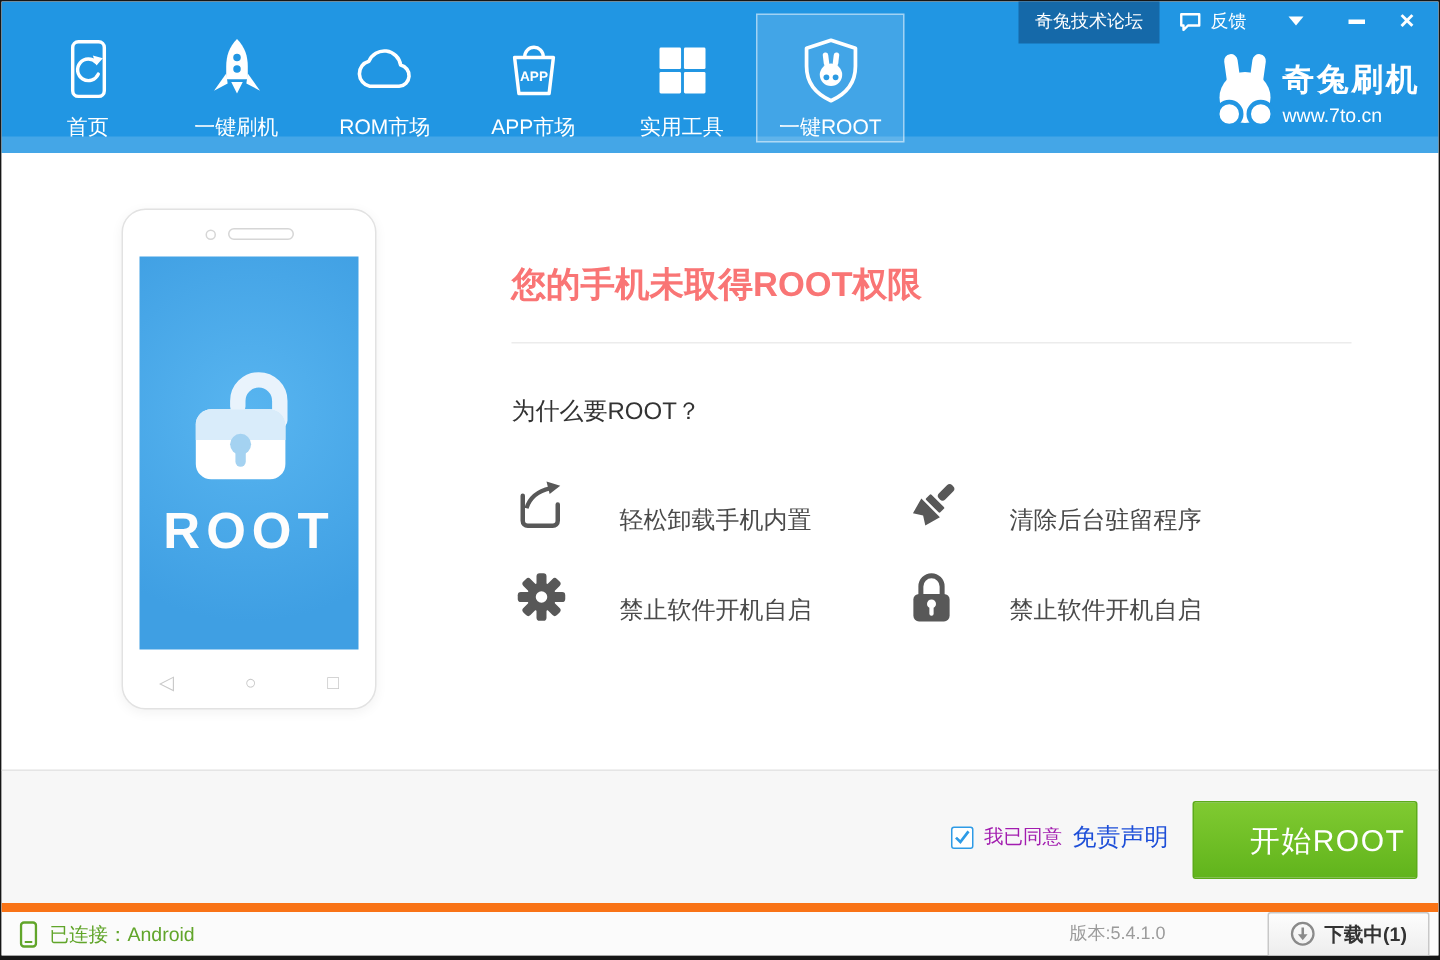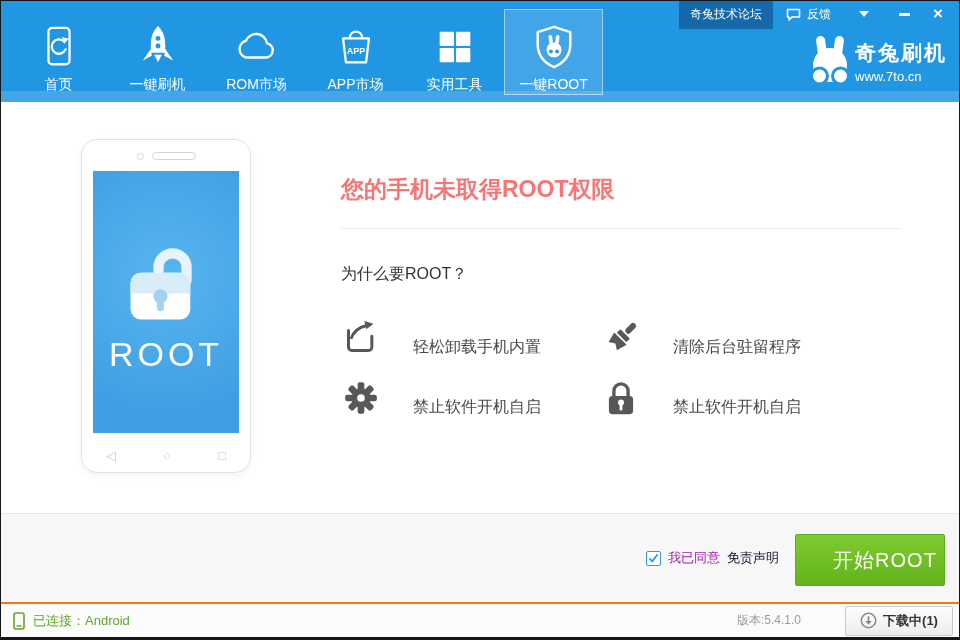--- a/index.html
+++ b/index.html
@@ -42,55 +42,55 @@
 
   .phone { position:absolute; left:80px; top:37px; width:170px; height:334px; background:#fff;
            border:1px solid #e2e2e2; border-radius:16px; box-shadow:0 2px 8px rgba(0,0,0,.05); }
   .phone-top { position:absolute; top:12px; left:0; right:0; display:flex; justify-content:center;
                align-items:center; gap:8px; }
   .cam-dot { width:7px; height:7px; border:1px solid #d6d6d6; border-radius:50%; }
   .speaker { width:44px; height:8px; border:1px solid #d6d6d6; border-radius:4px; }
   .screen { position:absolute; left:11px; right:11px; top:31px; bottom:39px;
             background:radial-gradient(circle at 50% 40%, #58b5f0 0%, #3f9fe3 80%);
             display:flex; flex-direction:column; align-items:center; justify-content:center; gap:10px; }
-  .screen-label { color:#fdfdfd; font-size:34px; letter-spacing:4px; }
+  .screen-label { color:#fdfdfd; font-size:34px; letter-spacing:4px;font-weight:bold; }
   .phone-nav { position:absolute; bottom:9px; left:24px; right:24px; display:flex;
                justify-content:space-between; color:#c8c8c8; font-size:13px; }
 
   .heading { position:absolute; left:340px; top:72px; font-size:23px; font-weight:bold; color:#f97575; }
   .divider { position:absolute; left:340px; top:126px; width:560px; height:1px; background:#ececec; }
   .subheading { position:absolute; left:340px; top:162px; font-size:16px; color:#333; }
 
   .features { position:absolute; left:340px; top:214px; display:grid;
               grid-template-columns:260px 260px; grid-row-gap:18px; }
   .feature { display:flex; align-items:flex-end; gap:32px; height:42px; }
   .feature-label { font-size:16px; color:#4a4a4a; }
 
   
   .action-bar { position:absolute; top:512px; left:0; right:0; height:89px; background:#f7f7f7;
                 border-top:1px solid #e5e5e5; }
   .agree { position:absolute; right:180px; top:0; height:100%; display:flex; align-items:center; gap:7px; }
   .checkbox { width:15px; height:15px; border:1px solid #2e9be6; border-radius:2px; background:#fff;
               display:flex; align-items:center; justify-content:center; cursor:pointer; }
   .agree-label { font-size:13px; color:#a21caf; }
-  .disclaimer { font-size:13px; color:#0f172a; cursor:pointer; }
+  .disclaimer { font-size:16px; color:#1d4ed8; cursor:pointer; }
   .start-btn { position:absolute; right:14px; top:20px; width:150px; height:52px;
                background:linear-gradient(#80ca31,#61b41c); border:1px solid #5cab1a; border-radius:2px;
                color:#fff; font-size:20px; letter-spacing:1px; display:flex; align-items:center;
                justify-content:center; cursor:pointer; font-family:inherit;padding-left:30px; }
 
   
   .status-bar { position:absolute; top:601px; left:0; right:0; bottom:0; background:#fbfbfb;
-                border-top:2px solid #f97316; display:flex; align-items:center; }
+                border-top:6px solid #f97316; display:flex; align-items:center; }
   .conn { display:flex; align-items:center; gap:8px; margin-left:12px; color:#61a52a; font-size:13px; }
   .version { margin-left:auto; margin-right:44px; color:#9b9b9b; font-size:12px; }
   .download-btn { width:108px; height:30px; margin-right:6px; border:1px solid #c8c8c8; border-radius:2px;
                   background:linear-gradient(#fdfdfd,#ededed); display:flex; align-items:center;
                   justify-content:center; gap:6px; font-size:13px; font-weight:bold; color:#333;
-                  cursor:pointer; font-family:inherit; }
+                  cursor:pointer; font-family:inherit;margin-left:24px; }
 </style>
 </head>
 <body>
 
 <div class="window">
 
   <div class="header">
 
     <div class="titlebar">
       <div class="tb-forum">奇兔技术论坛</div>

